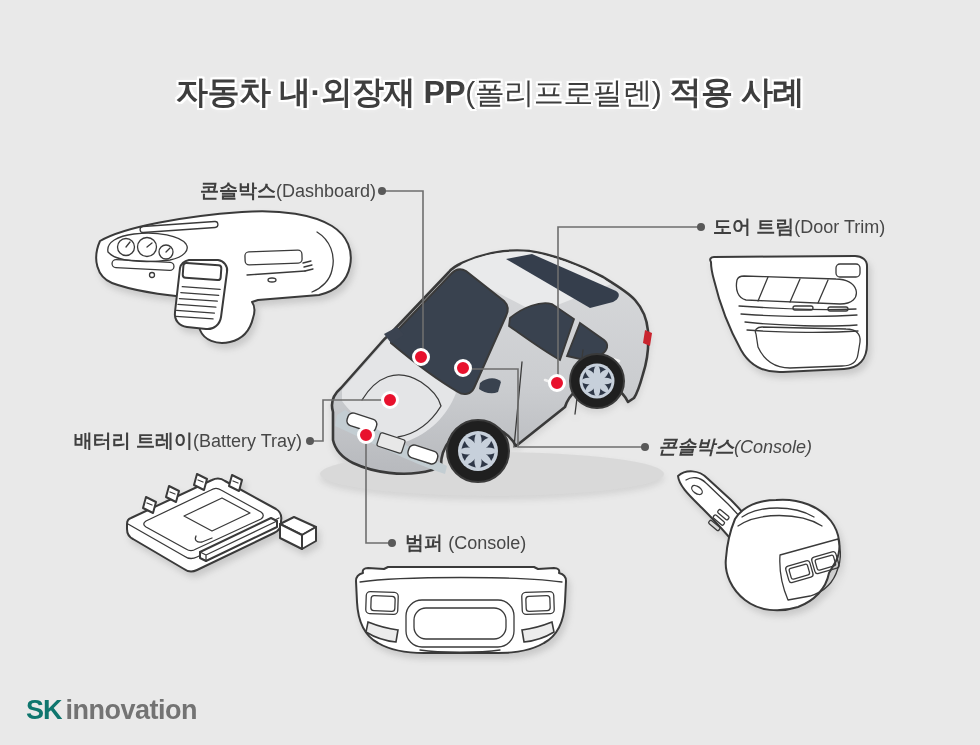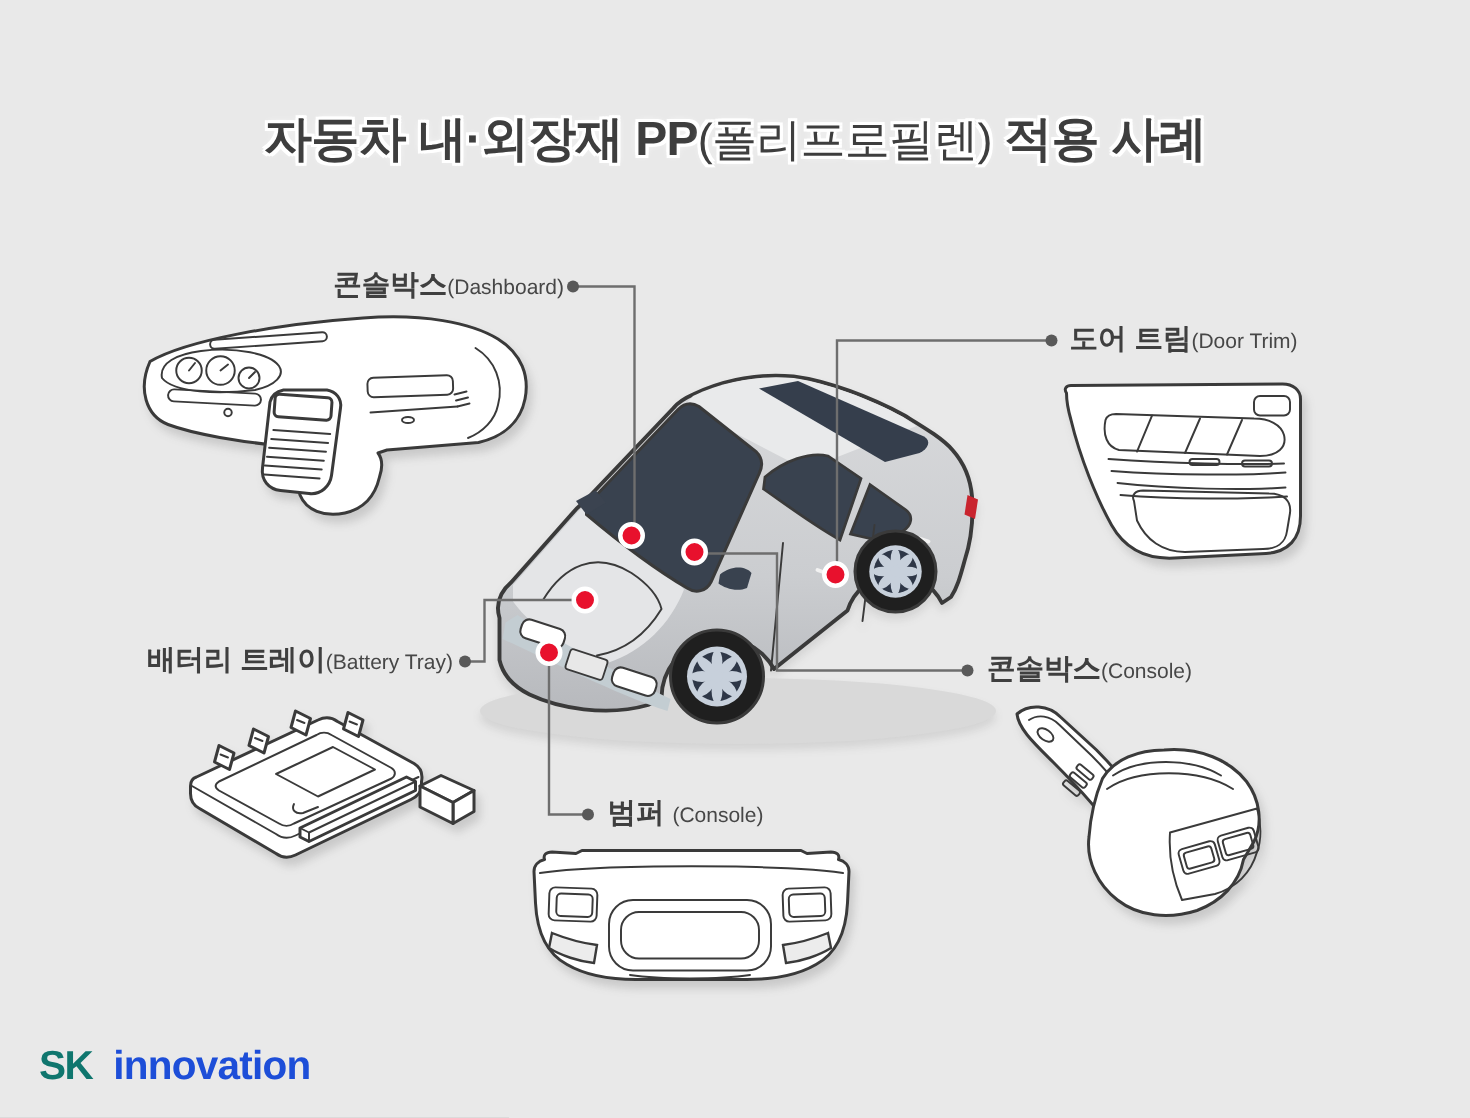--- a/index.html
+++ b/index.html
@@ -6,29 +6,29 @@
   .stage{position:relative;width:980px;height:745px;background:#e9e9e9;overflow:hidden;
          font-family:"Liberation Sans","DejaVu Sans",sans-serif;}
   .art{position:absolute;left:0;top:0;}
   .title{position:absolute;top:50px;left:0;width:100%;text-align:center;
          font-size:32px;font-weight:700;color:#3e3e3e;letter-spacing:-0.5px;
          text-shadow:-2px -2px 0 #fff,2px -2px 0 #fff,-2px 2px 0 #fff,2px 2px 0 #fff,
                      0 -2px 0 #fff,0 2px 0 #fff,-2px 0 0 #fff,2px 0 0 #fff,0 0 6px #fff;}
   .title .light{font-weight:400;font-size:30px;}
   .label{position:absolute;font-size:19px;color:#3f3f3f;white-space:nowrap;line-height:26px;}
   .label .ko{font-weight:700;}
-  .label .en{font-weight:400;font-size:14px;color:#474747;}
+  .label .en{font-weight:400;font-size:18px;color:#474747;}
   .lbl-dashboard{top:178px;right:604px;text-align:right;}
   .lbl-doortrim{top:214px;left:713px;}
   .lbl-battery{top:428px;right:678px;text-align:right;}
-  .lbl-console{top:434px;left:658px;}
+  .lbl-console{top:434px;left:658px;font-style:italic;}
   .lbl-bumper{top:530px;left:405px;}
   .logo{position:absolute;left:26px;top:695px;font-size:27px;font-weight:800;letter-spacing:-1px;}
   .logo .sk{color:#0f766e;}
-  .logo .inno{color:#1d4ed8;margin-left:14px;letter-spacing:-0.5px;}
+  .logo .inno{color:#737373;margin-left:4px;letter-spacing:-0.5px;}
   .part{filter:drop-shadow(3px 5px 3px rgba(60,60,60,0.18));}
   .car-g{filter:drop-shadow(0 4px 3px rgba(60,60,60,0.12));}
   .ln{fill:#ffffff;stroke:#3a3a3a;stroke-width:2;stroke-linejoin:round;stroke-linecap:round;}
   .thin{fill:none;stroke:#3a3a3a;stroke-width:1.3;stroke-linejoin:round;stroke-linecap:round;}
   .shade{fill:#ececec;stroke:#3a3a3a;stroke-width:1.6;}
 </style>
 </head>
 <body>
 
 <div class="stage">

